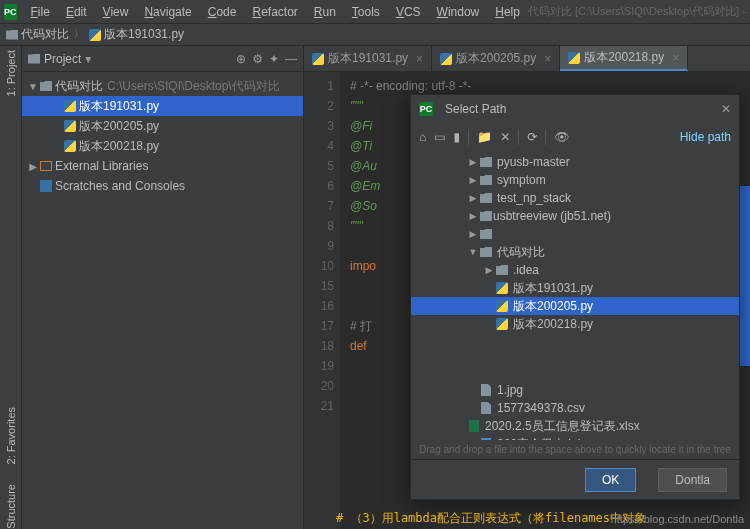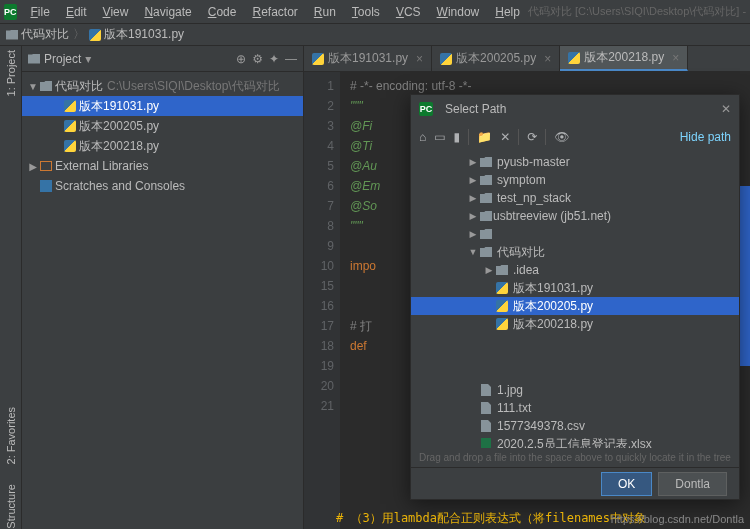--- a/index.html
+++ b/index.html
@@ -54,21 +54,21 @@
 .dlg-input { flex: 1; height: 22px; background: #45494a; border: 1px solid #4a88c7; color: #589df6; padding: 0 6px; font-size: 11px; }
 .dlg-tree { flex: 1; overflow-y: auto; padding: 2px 0; }
 .dlg-row { display: flex; align-items: center; height: 18px; cursor: pointer; }
 .dlg-row.sel { background: #2f65ca; color: #fff; }
 .dlg-tw { width: 12px; text-align: center; color: #999; font-size: 9px; }
 .dlg-ico { width: 14px; height: 12px; display: flex; align-items: center; justify-content: center; }
 .file-ico { width: 10px; height: 12px; background: #87939a; clip-path: polygon(0 0,70% 0,100% 25%,100% 100%,0 100%); }
 .xls-ico { width: 10px; height: 12px; background: #1e7145; }
 .lnk-ico { width: 10px; height: 12px; background: #4a88c7; }
 .dlg-hint { text-align: center; color: #666; font-size: 10px; padding: 4px; }
-.dlg-btns { height: 32px; display: flex; align-items: center; justify-content: flex-end; gap: 6px; padding: 0 12px; border-top: 1px solid #2b2b2b; }
+.dlg-btns { height: 40px; display: flex; align-items: center; justify-content: flex-end; gap: 22px; padding: 0 12px; border-top: 1px solid #2b2b2b; }
 .btn { height: 24px; padding: 0 16px; border: 1px solid #5e6060; background: #4c5052; color: #bbbbbb; cursor: pointer; }
 .btn.primary { background: #365880; border-color: #4a88c7; color: #fff; }
 .right-edge { position: absolute; right: 0; top: 140px; width: 10px; height: 180px; background: #2f65ca; }
 .watermark { position: absolute; right: 6px; bottom: 4px; color: #888; font-size: 11px; }
 .footer-code { position: absolute; left: 336px; bottom: 2px; color: #eab308; font-family: Consolas, monospace; font-size: 12px; }
 </style>
 </head>
 <body>
 
 <div class="menubar">
@@ -316,30 +316,23 @@
         <span class="dlg-ico">
           <span class="file-ico"></span>
         </span>
         <span style="margin-left:4px">1.jpg</span>
       </div>
       <div class="dlg-row" style="padding-left: 56px;">
         <span class="dlg-tw"></span>
         <span class="dlg-ico">
           <span class="file-ico"></span>
         </span>
-        <span style="margin-left:4px">111.txt</span>
-      </div>
-      <div class="dlg-row" style="padding-left: 56px;">
-        <span class="dlg-tw"></span>
-        <span class="dlg-ico">
-          <span class="file-ico"></span>
-        </span>
         <span style="margin-left:4px">1577349378.csv</span>
       </div>
-      <div class="dlg-row" style="padding-left: 56px;">
+      <div class="dlg-row" style="padding-left: 44px;">
         <span class="dlg-tw"></span>
         <span class="dlg-ico">
           <span class="xls-ico"></span>
         </span>
         <span style="margin-left:4px">2020.2.5员工信息登记表.xlsx</span>
       </div>
       <div class="dlg-row" style="padding-left: 56px;">
         <span class="dlg-tw"></span>
         <span class="dlg-ico">
           <span class="lnk-ico"></span>

